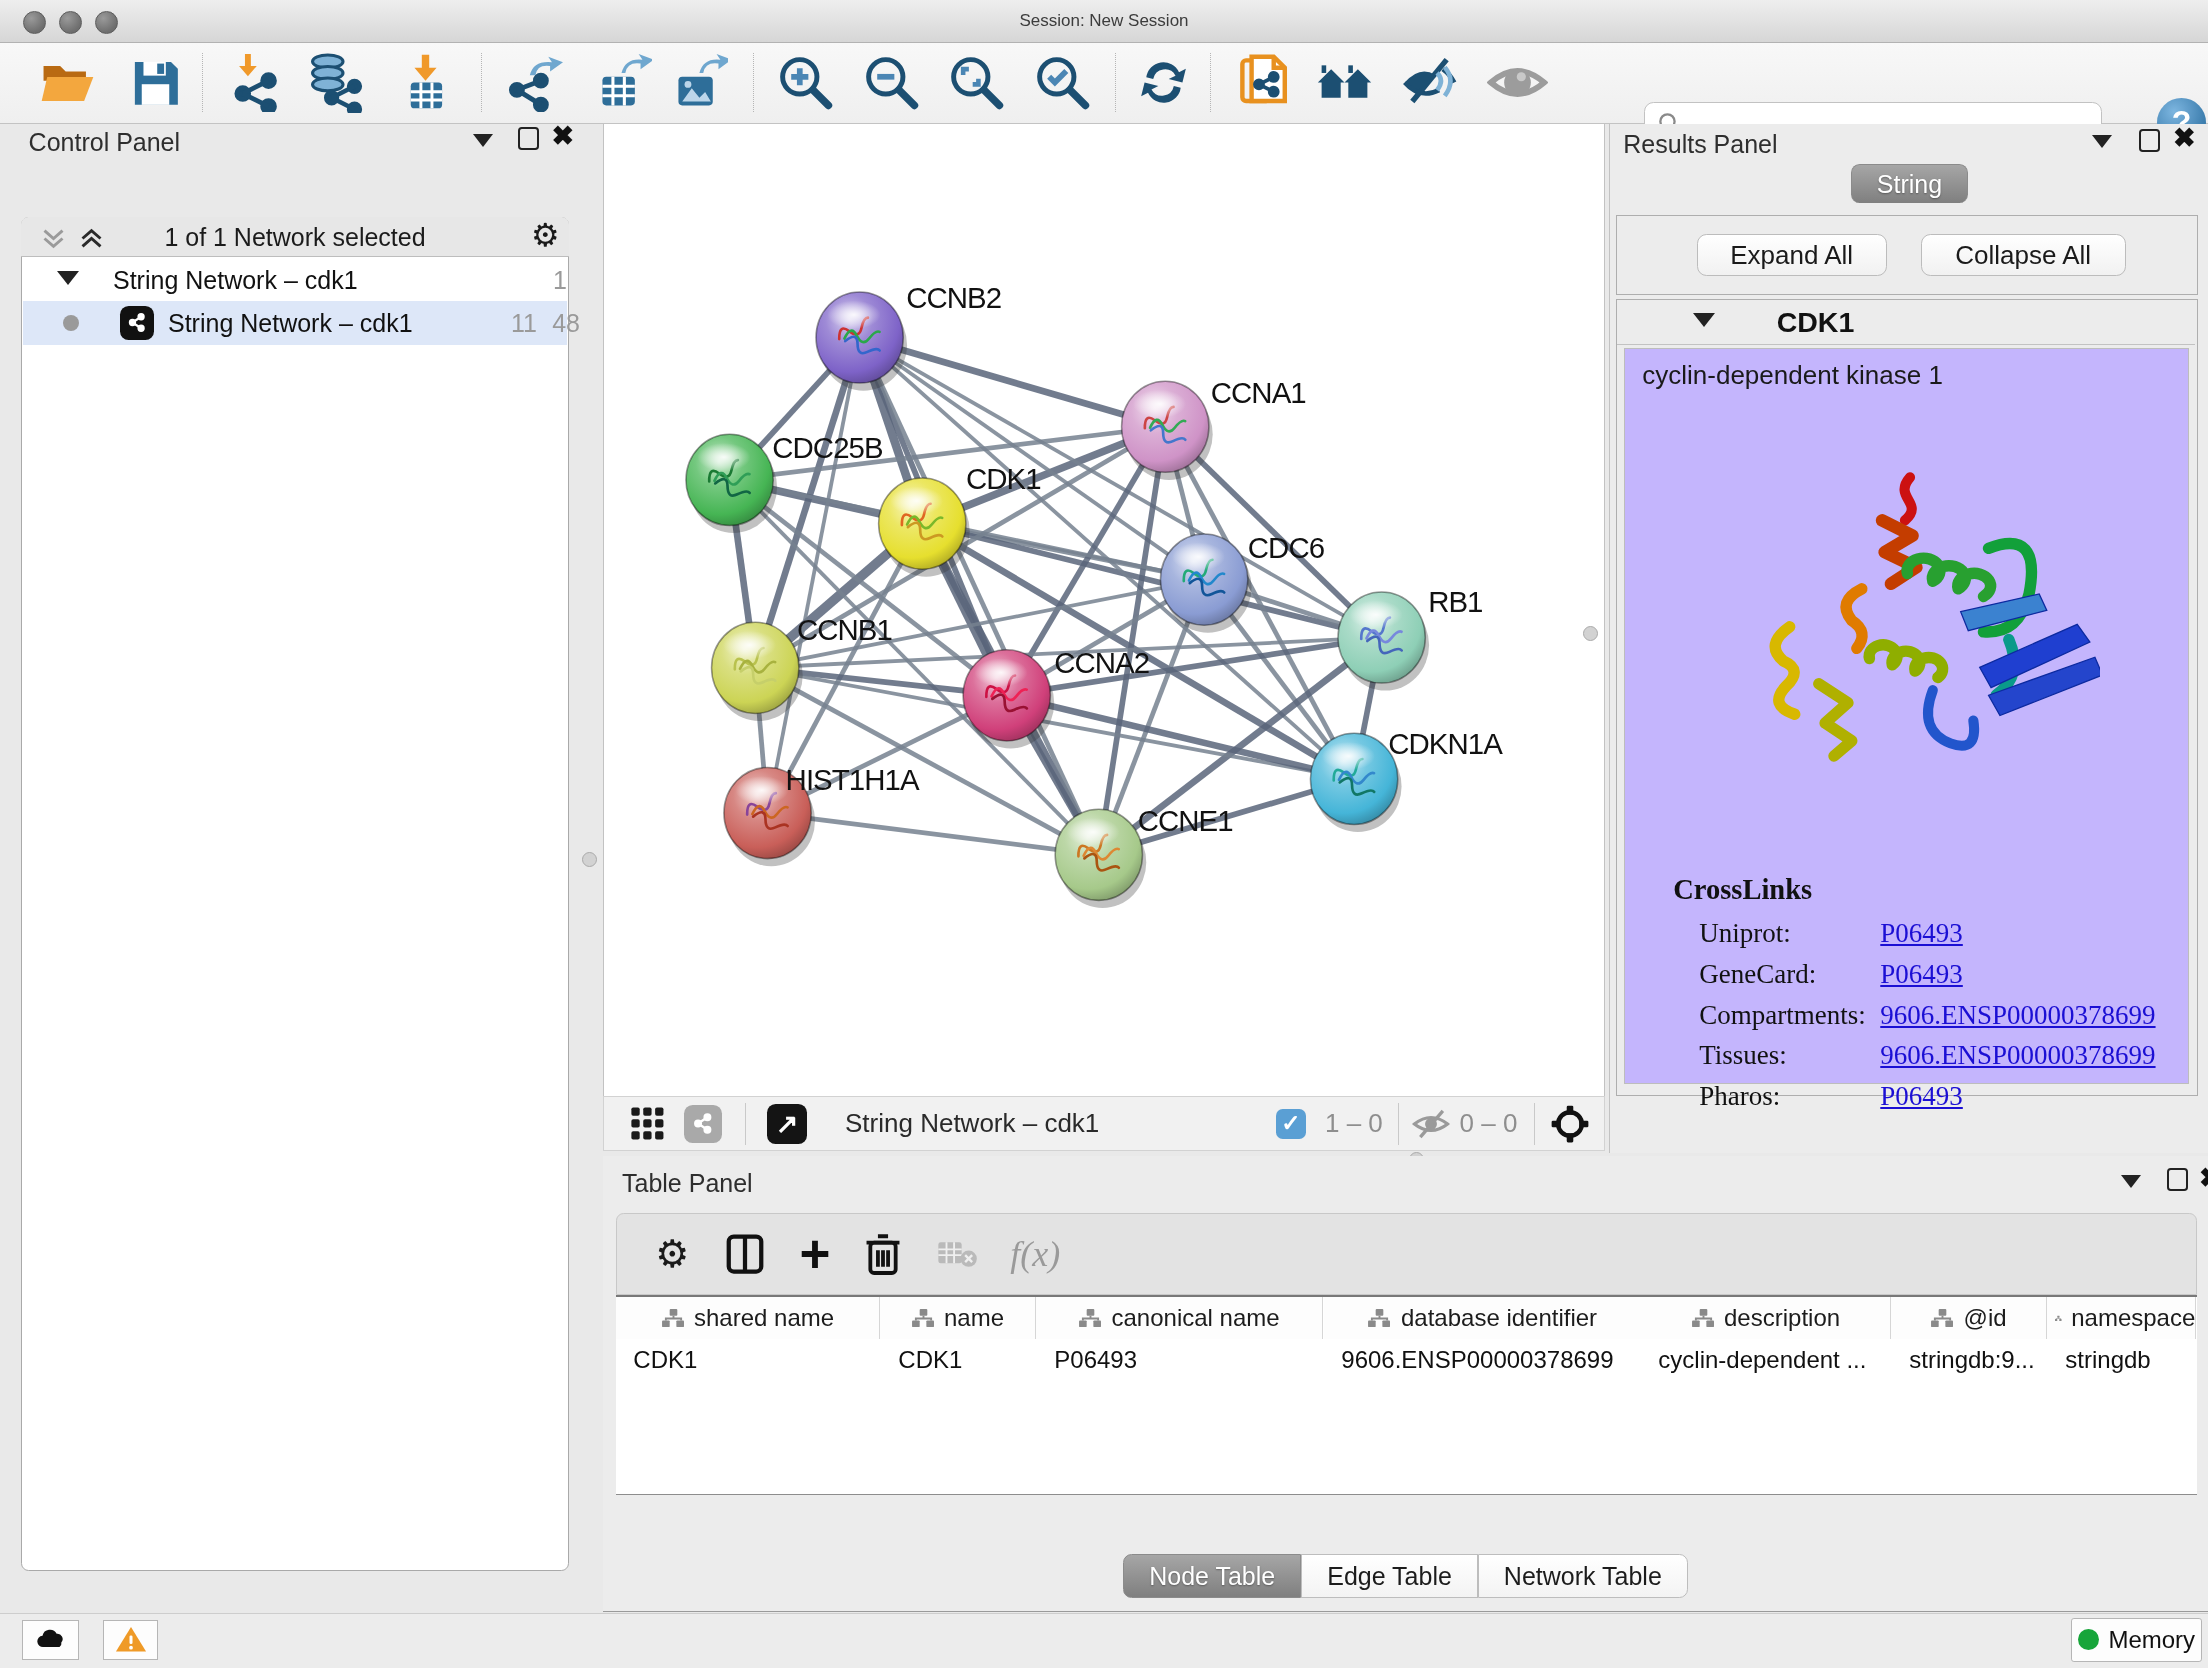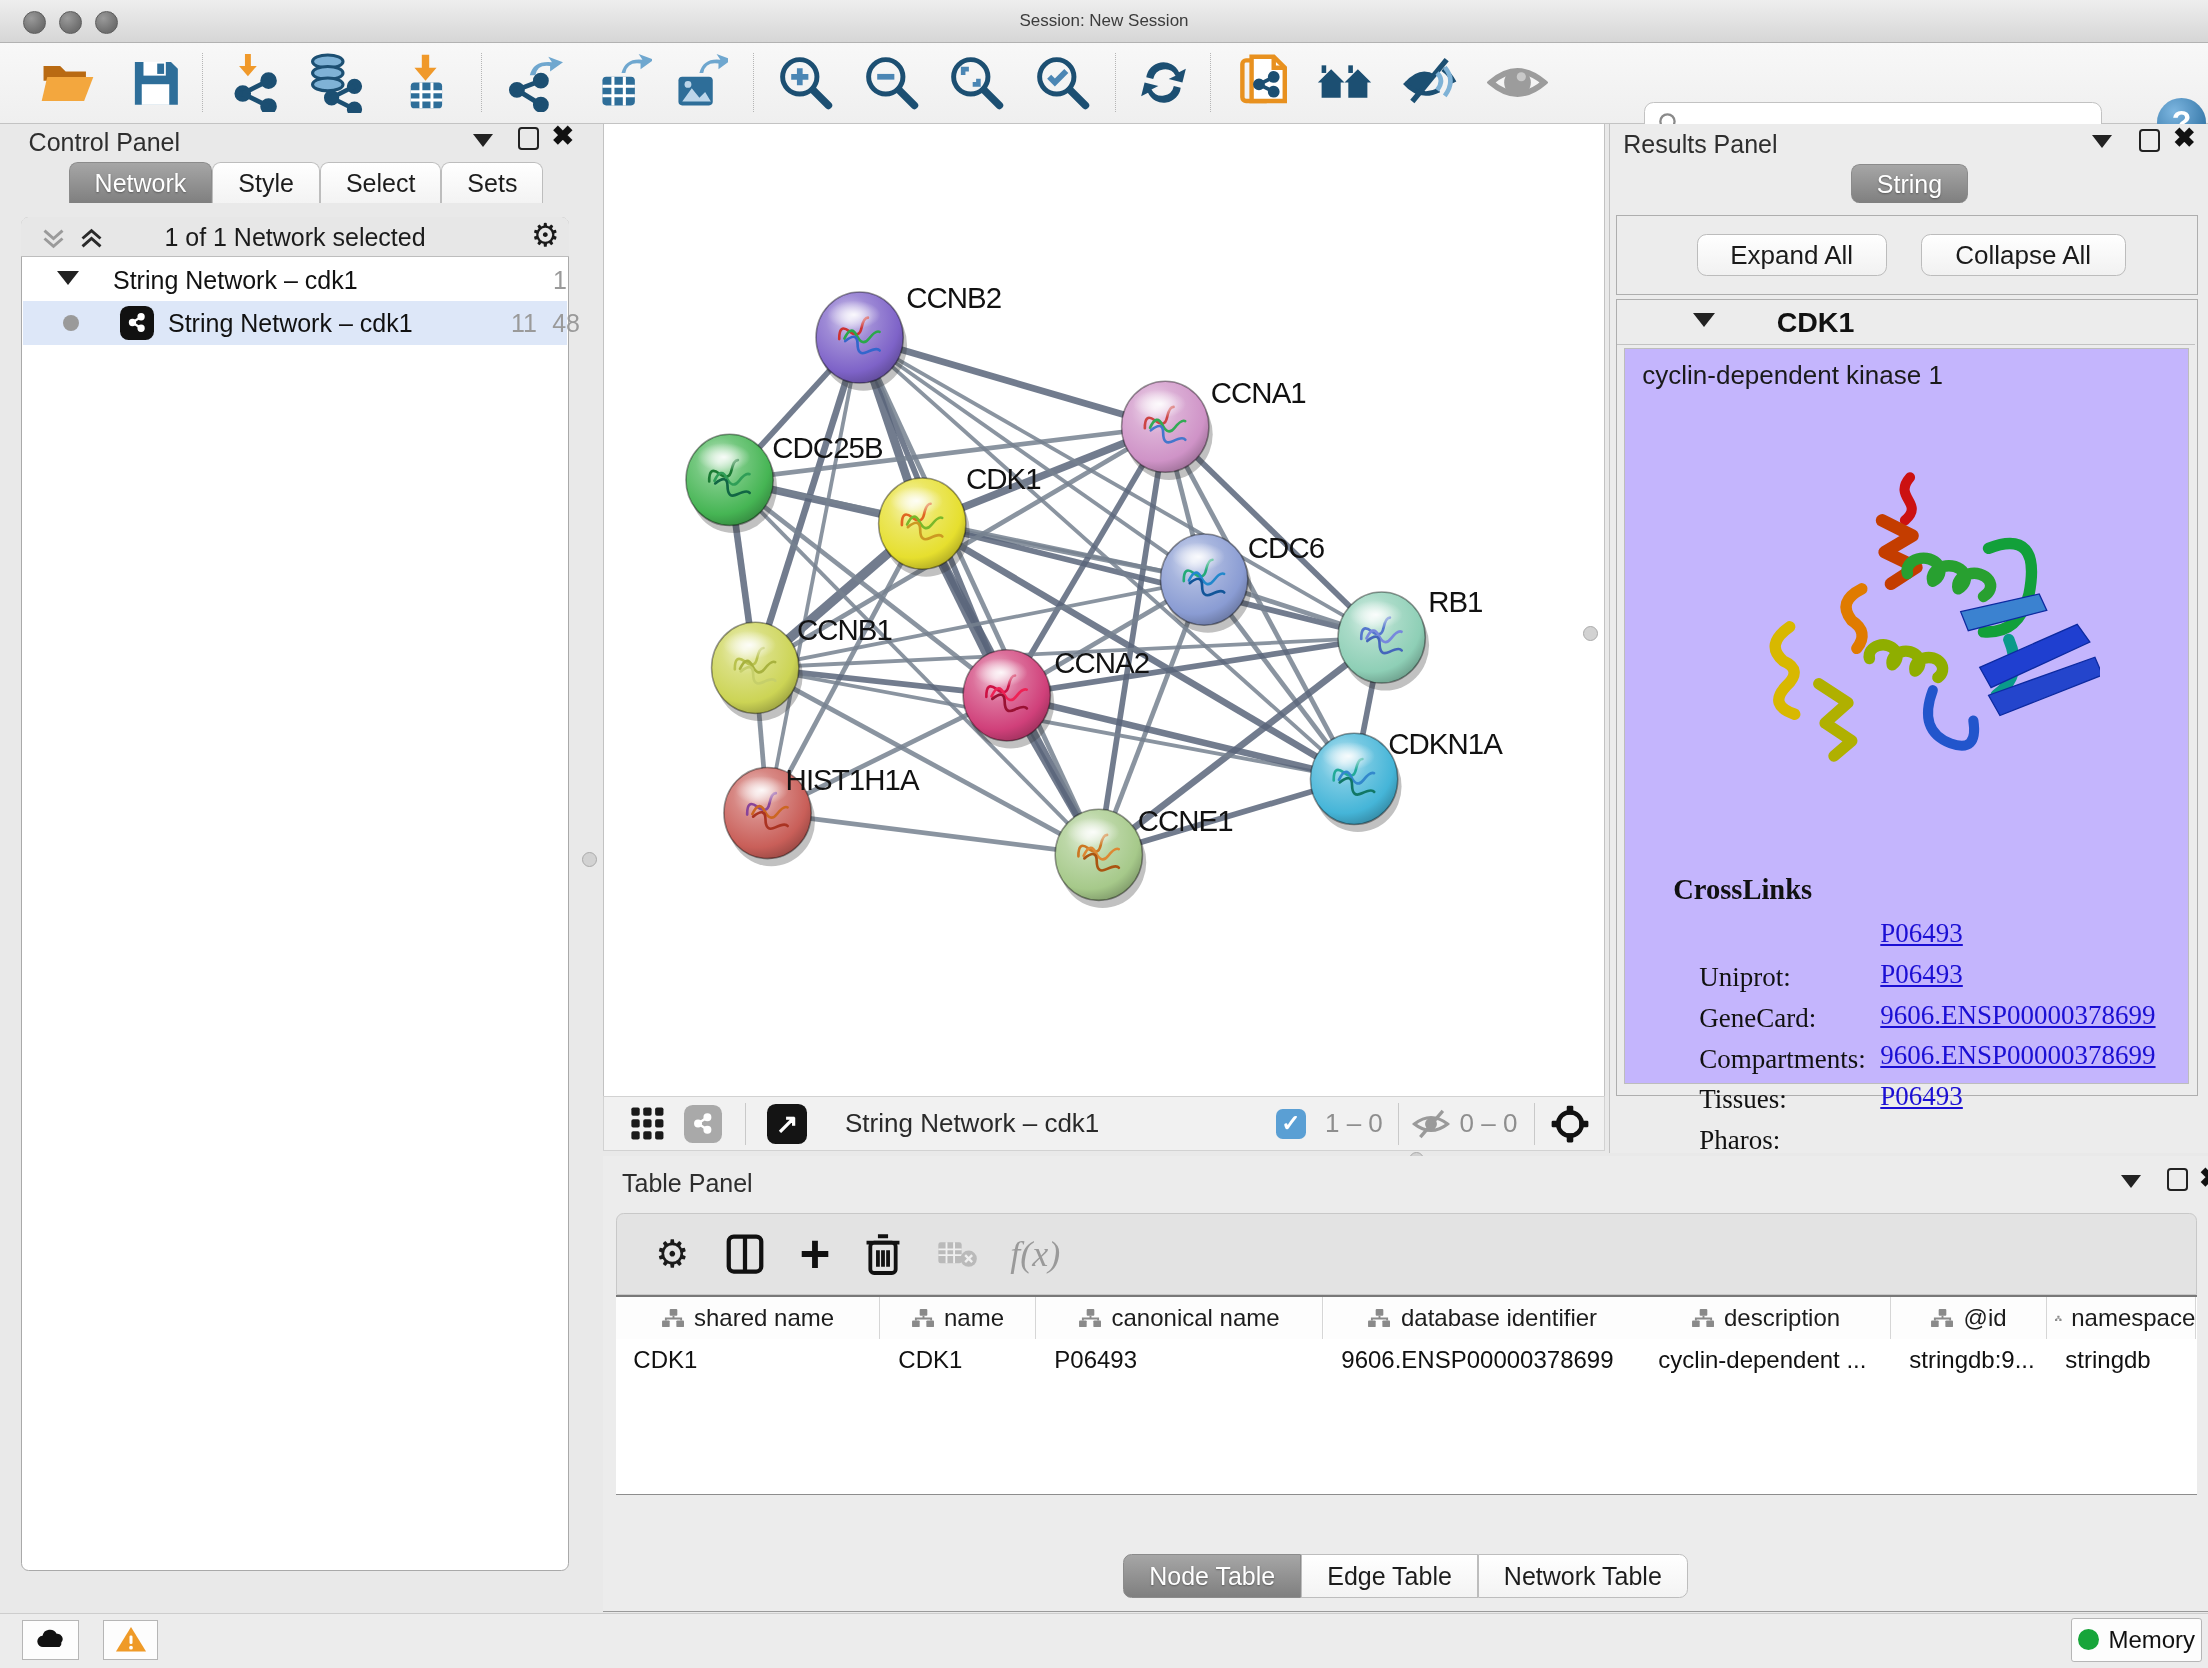--- a/index.html
+++ b/index.html
@@ -58,21 +58,21 @@
   .checkbox{width:30px;height:30px;border-radius:6.7px;background:#5a9fd4;color:#fff;
     font-size:23px;font-weight:bold;display:flex;align-items:center;justify-content:center;}
   .handle-dot{width:13.3px;height:13.3px;border-radius:50%;background:#d2d2d2;border:1px solid #aaa;}
   
   .rp{left:1609px;top:124px;width:599px;height:1029px;background:#ececec;border-left:1px solid #c2c2c2;box-sizing:border-box;}
   .rp-box{border:1.9px solid #aeaeae;background:#ececec;box-sizing:border-box;}
   .btn{background:linear-gradient(#ffffff,#f1f1f1);border:1.9px solid #bcbcbc;border-radius:9.5px;
     font-size:26px;color:#1a1a1a;display:flex;align-items:center;justify-content:center;box-sizing:border-box;text-align:center;}
   .serif{font-family:"Liberation Serif",serif;}
   .xlink{color:#1b0fd4;text-decoration:underline;font-family:"Liberation Serif",serif;font-size:27px;}
-  .xlabel{font-family:"Liberation Serif",serif;font-size:27px;color:#111;margin-top:44px;}
+  .xlabel{font-family:"Liberation Serif",serif;font-size:27px;color:#111;}
   
   .tp{left:603px;top:1156px;width:1605px;height:456px;background:#ececec;border-bottom:1.9px solid #9a9a9a;box-sizing:border-box;}
   .tp-toolbar{left:13.3px;top:57px;width:1581px;height:82px;background:#e3e3e3;border:1px solid #c8c8c8;border-radius:7.6px 7.6px 0 0;
     box-sizing:border-box;display:flex;align-items:center;}
   .tp-table{left:13.3px;top:139px;width:1581px;height:200px;background:#fff;border-top:2.9px solid #787878;border-bottom:1.9px solid #8d8d8d;box-sizing:border-box;overflow:hidden;}
   .th{position:absolute;top:0;height:42px;border-right:1px solid #d6d6d6;display:flex;align-items:center;justify-content:center;
     font-size:24px;color:#1c1c1c;background:#fdfdfd;box-sizing:border-box;}
   .th .sorticon{margin-right:9.5px;}
   .td{position:absolute;top:46px;height:34px;font-size:24px;color:#111;display:flex;align-items:center;}
   .tabsrow .tab{height:42px;line-height:42px;}
@@ -257,23 +257,20 @@
   </div>
   <div class="abs helpbtn">?</div>
 </div>
 
 <div class="abs" style="left:7.6px;top:124px;width:574px;height:1486px">
   <div class="abs ptitle" style="left:21px;top:3.8px">Control Panel</div>
   <div class="abs pcollapse" style="left:465px;top:9.5px"></div>
   <div class="abs pbox" style="left:510px;top:2.9px"></div>
   <div class="abs pclose" style="left:544px;top:1px">✖</div>
 
-  <div class="abs" style="left:61px;top:38px">
-    <span class="tab sel">Network</span><span class="tab">Style</span><span class="tab">Select</span><span class="tab">Sets</span>
-  </div>
 </div>
 <div class="abs cp-outer"></div>
 <div class="abs cp-head">
   <svg class="abs" style="left:19px;top:7.6px" width="27" height="27" viewBox="0 0 24 24">
       <path d="M4 5 l8 7 8-7 M4 12 l8 7 8-7" stroke="#9a9a9a" stroke-width="2.6" fill="none"></path>
     </svg>
   <svg class="abs" style="left:57px;top:7.6px" width="27" height="27" viewBox="0 0 24 24">
       <path d="M4 19 l8 -7 8 7 M4 12 l8 -7 8 7" stroke="#2a2a2a" stroke-width="2.6" fill="none"></path>
     </svg>
   <div class="abs" style="left:0;top:5.7px;width:548px;text-align:center;font-size:25px;color:#1b1b1b">1 of 1 Network selected</div>

